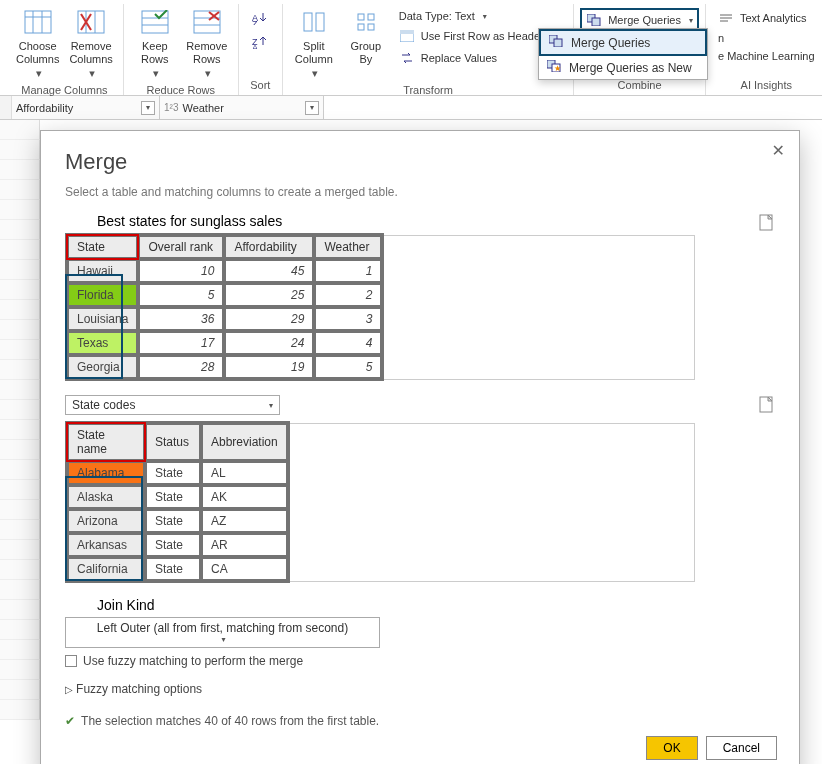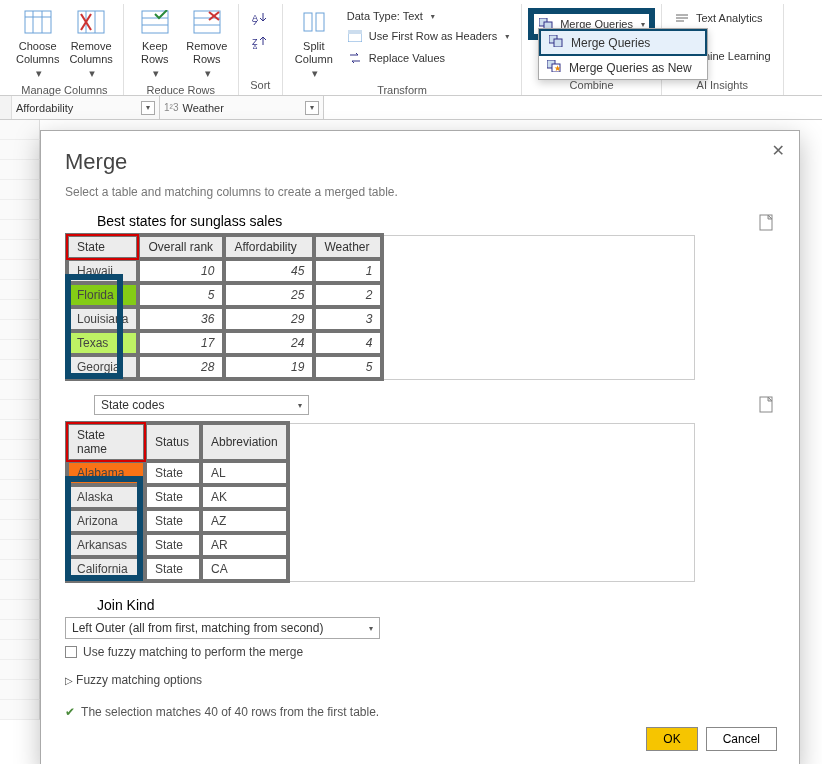--- a/index.html
+++ b/index.html
@@ -67,21 +67,21 @@
       display: flex;
       align-items: center;
       gap: 6px;
       padding: 2px 6px;
       font-size: 11px;
       cursor: pointer;
       white-space: nowrap;
     }
     .rbtn-sm .ico { width: 16px; height: 16px; display:flex;align-items:center;justify-content:center; }
     .caret { font-size: 8px; margin-left: 2px; color:#555; }
-    .highlight-red { border: 6px solid #0c4a6e; }
+    .highlight-red { border: 2px solid #0c4a6e; }
 
     
     .merge-dd {
       position: absolute;
       top: 28px;
       left: 538px;
       background: #fff;
       border: 1px solid #aaa;
       box-shadow: 0 3px 8px rgba(0,0,0,0.2);
       width: 170px;
@@ -134,24 +134,24 @@
     .tbl th, .tbl td {
       border:4px solid #737373;padding:3px 8px;text-align:left;height:20px;
     }
     .tbl th { background:#ececec;font-weight:normal;font-style:normal; }
     .tbl td { font-style:italic;color:#444; }
     .tbl td.num { text-align:right; }
     .highlight-col-red { outline:2px solid #d40000;outline-offset:-1px; }
     .page-ico { width:16px;height:18px;}
 
     .secondary-select {
-      border:1px solid #aaa;padding:2px 6px;width:215px;display:flex;justify-content:space-between;align-items:center;font-size:12px;cursor:pointer;margin-left:29px;
+      border:1px solid #aaa;padding:2px 6px;width:215px;display:flex;justify-content:space-between;align-items:center;font-size:12px;cursor:pointer;
     }
     .joinkind-select {
-      border:1px solid #aaa;padding:3px 6px;width:315px;display:flex;justify-content:space-between;align-items:center;font-size:12px;cursor:pointer;background:#fff;
+      border:1px solid #aaa;padding:3px 6px;width:315px;display:flex;justify-content:space-between;align-items:center;font-size:12px;cursor:pointer;background:#fff;flex-direction:column;
     }
     .section-gap { height:14px; }
     .checkbox-row { display:flex;align-items:center;gap:6px;font-size:12px;color:#444;margin-top:6px; }
     .expander { font-size:12px;color:#444;cursor:pointer; }
     .status-row { display:flex;align-items:center;gap:6px;color:#555;font-size:12px;margin-top:18px;}
     .status-row .check { color:#4a8a3a; }
     .btns { position:absolute;bottom:16px;right:22px;display:flex;gap:8px; }
     .btn { border:1px solid #888;padding:4px 16px;font-size:12px;background:#fff;cursor:pointer; }
     .btn.primary { background:#f6c500; }
     .top-row { display:flex;justify-content:space-between;align-items:center; }
@@ -257,20 +257,32 @@
         <div class="ico">
             <svg width="24" height="24">
               <rect x="2" y="3" width="8" height="18" fill="#fff" stroke="#6aa1d8"></rect>
               <rect x="14" y="3" width="8" height="18" fill="#fff" stroke="#6aa1d8"></rect>
             </svg>
           </div>
         <span style="white-space:pre-line;">Split
 Column</span>
           <span class="caret">▾</span>
       </div>
+      <div class="rbtn-lg">
+        <div class="ico">
+            <svg width="24" height="24">
+              <rect x="4" y="4" width="6" height="6" fill="none" stroke="#6aa1d8"></rect>
+              <rect x="14" y="4" width="6" height="6" fill="none" stroke="#6aa1d8"></rect>
+              <rect x="4" y="14" width="6" height="6" fill="none" stroke="#6aa1d8"></rect>
+              <rect x="14" y="14" width="6" height="6" fill="none" stroke="#6aa1d8"></rect>
+            </svg>
+          </div>
+        <span style="white-space:pre-line;">Group
+By</span>
+      </div>
       <div class="rstack">
         <div class="rbtn-sm">
           <span>Data Type: Text</span>
             <span class="caret">▾</span>
         </div>
         <div class="rbtn-sm">
           <div class="ico">
               <svg width="14" height="12">
                 <rect x="0" y="0" width="14" height="12" fill="#fff" stroke="#6aa1d8"></rect>
                 <rect x="0" y="0" width="14" height="4" fill="#cde"></rect>

